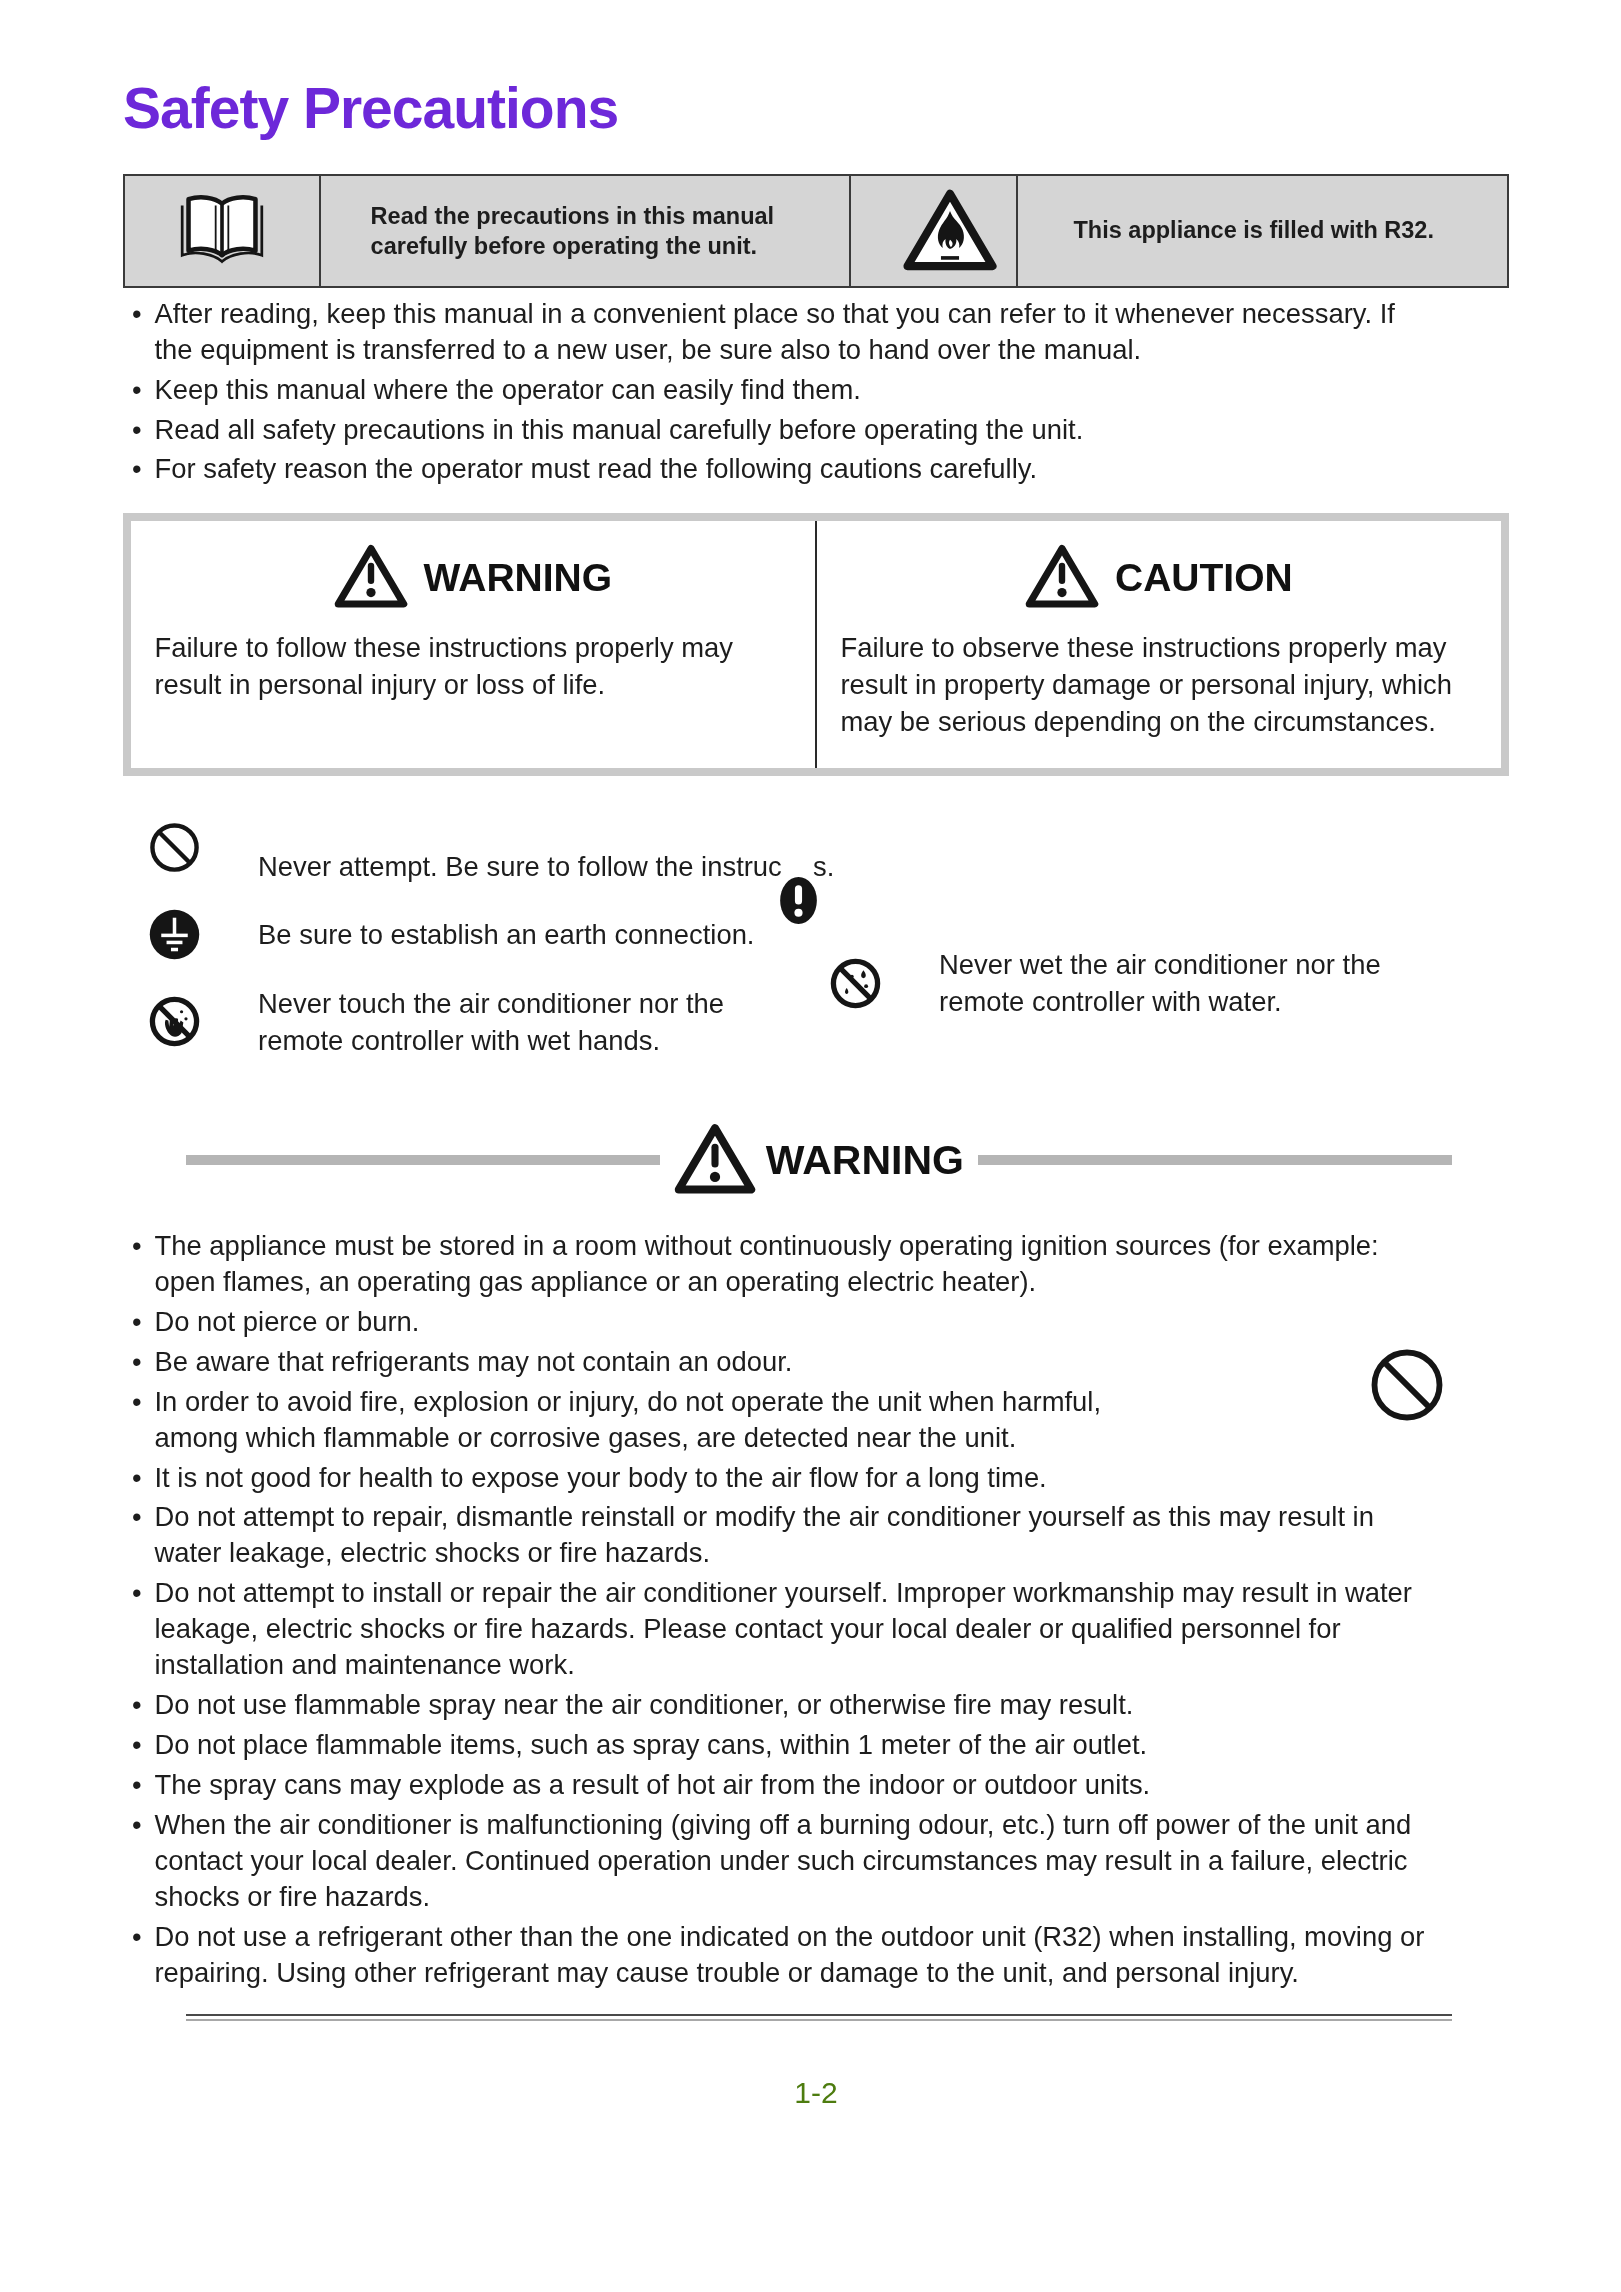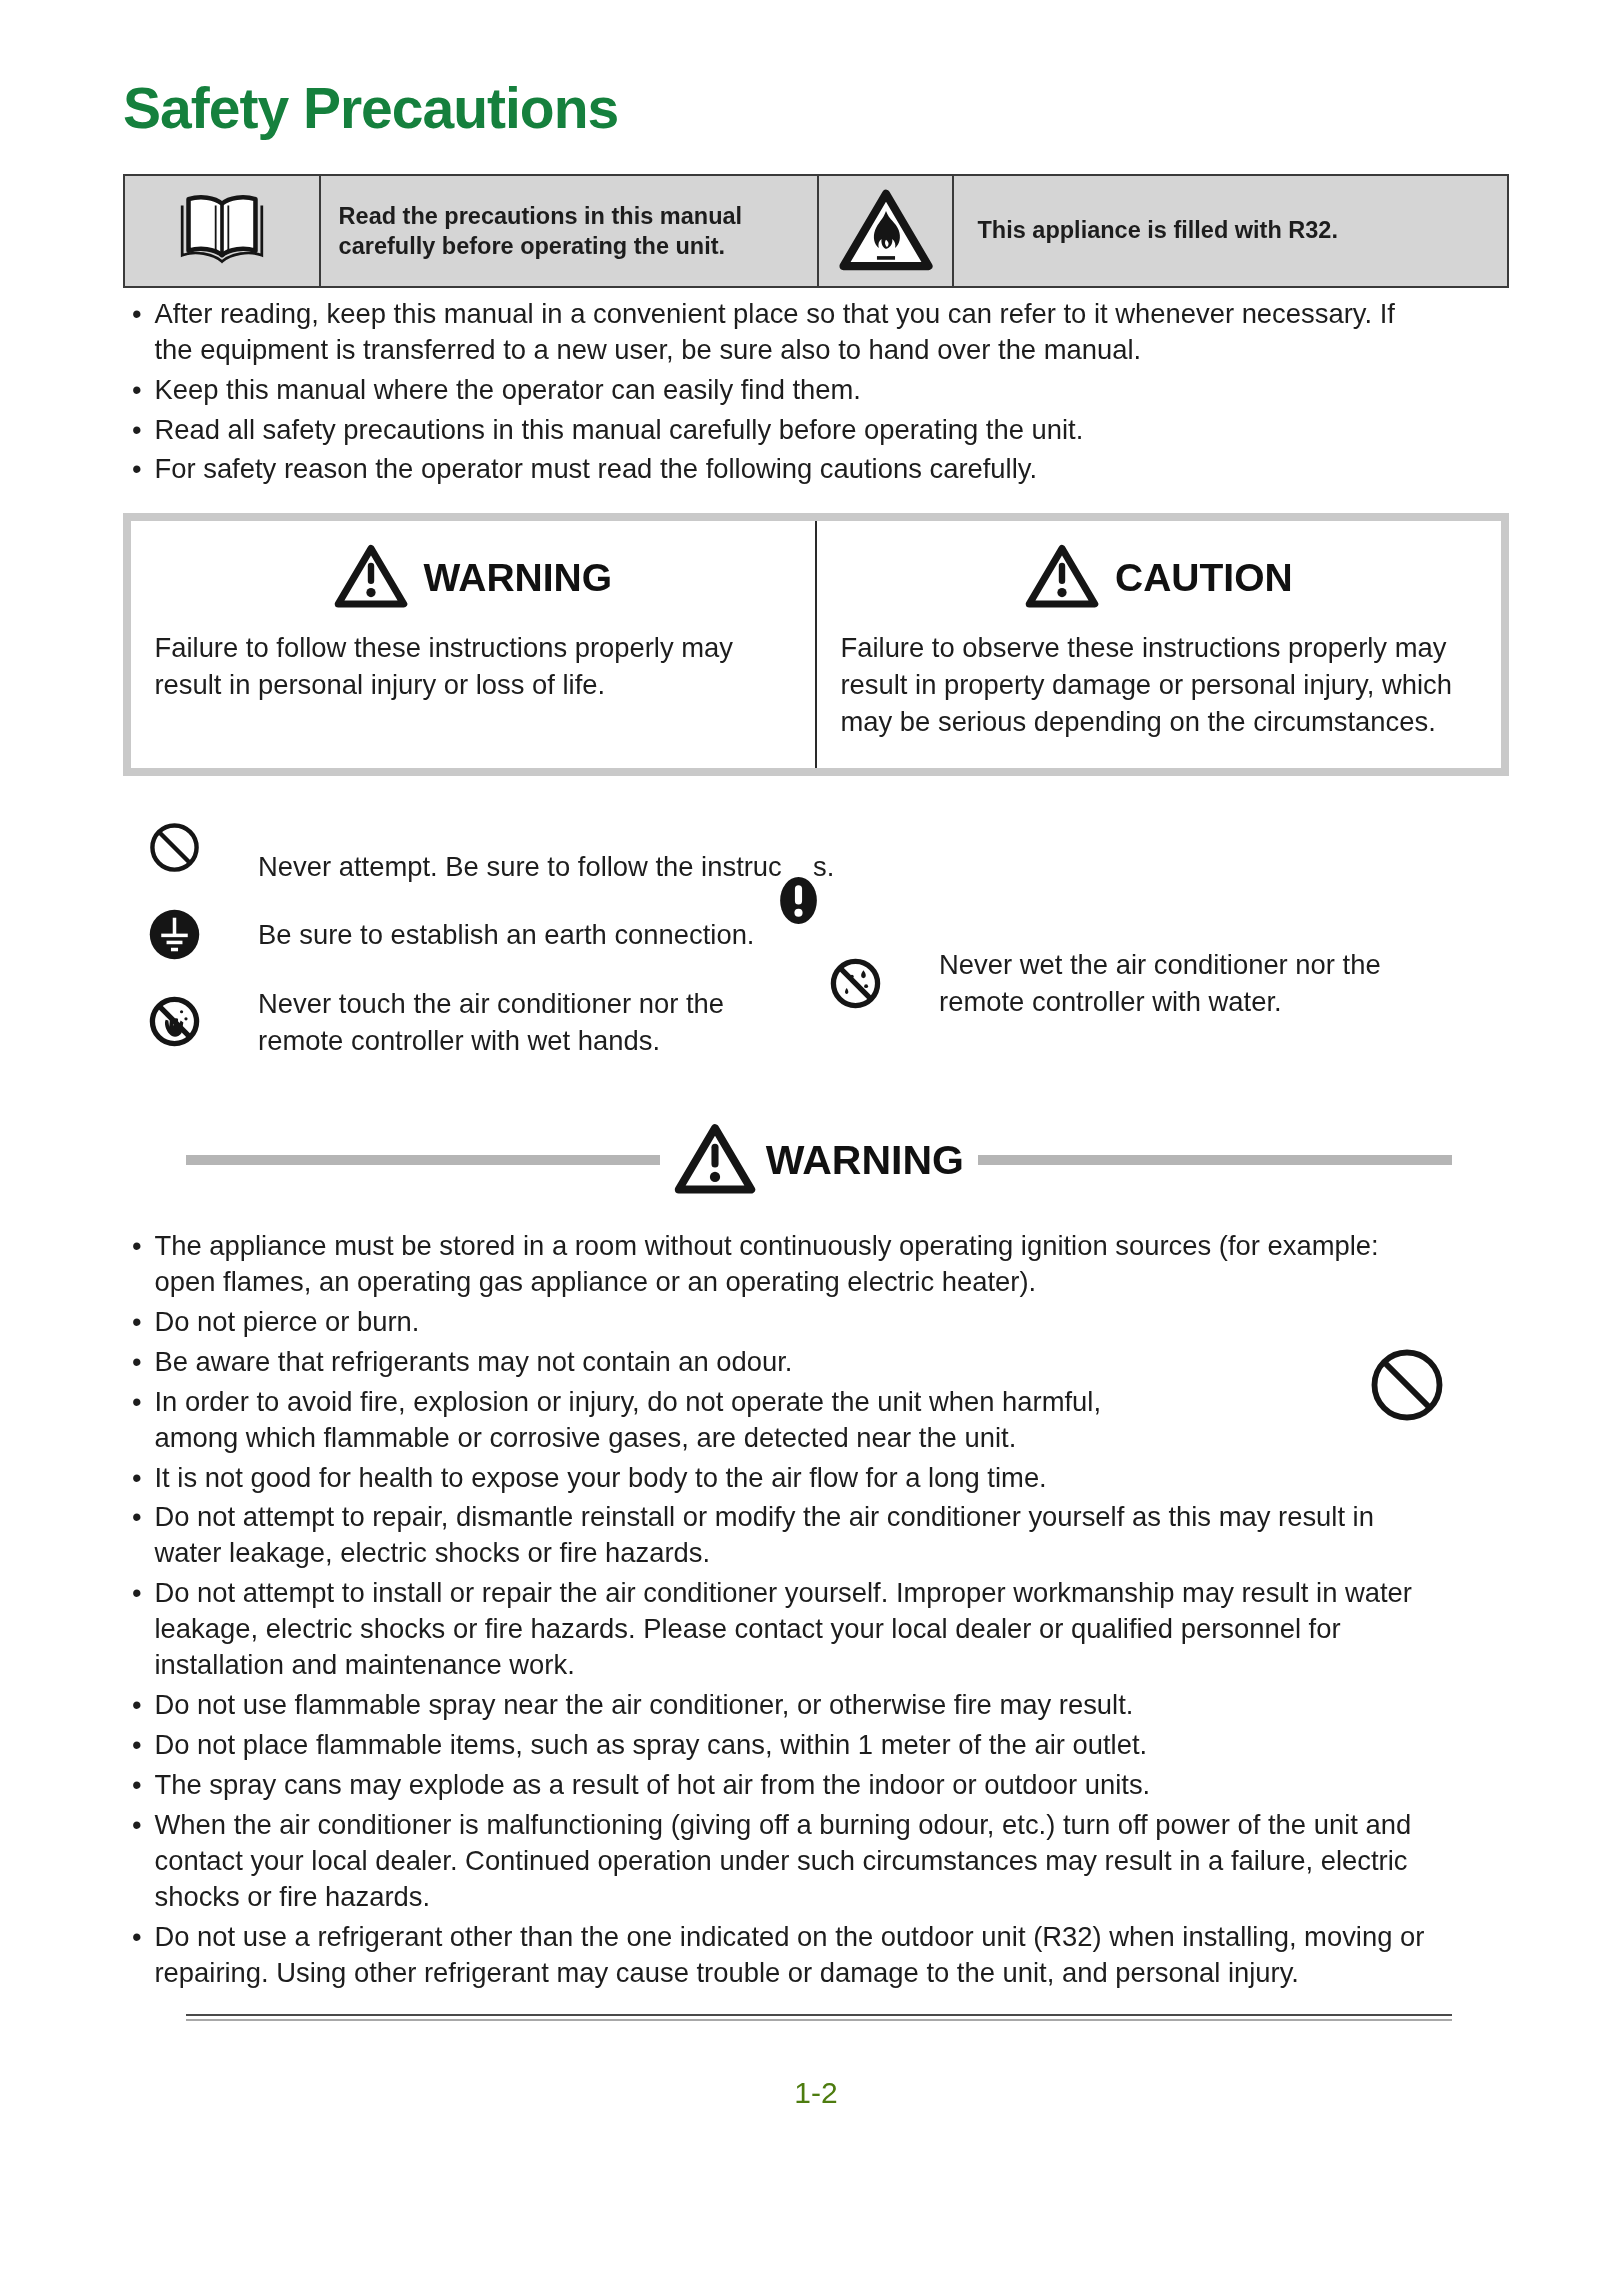--- a/index.html
+++ b/index.html
@@ -4,24 +4,24 @@
 <style>
   html,body{margin:0;padding:0;background:#ffffff;}
   body{
     width:1621px;height:2293px;overflow:hidden;
     font-family:"Liberation Sans", sans-serif;color:#1d1d1d;
     -webkit-font-smoothing:antialiased;
   }
   .page{position:relative;padding:63px 112px 0 123px;box-sizing:border-box;width:1621px;}
 
   
-  .title{font-size:57px;font-weight:bold;letter-spacing:-1px;margin:11.8px 0 33px 0;color:#15803d;}
-
-  
-  .header-table{display:flex;align-items:stretch;height:110px;background:#d5d5d5;border:2px solid #3a3a3a;}
+  .title{font-size:57px;font-weight:bold;letter-spacing:-1px;margin:11.8px 0 33px 0;color:#6d28d9;}
+
+  
+  .header-table{display:flex;align-items:stretch;height:110px;background:#d5d5d5;border:2px solid #3a3a3a;gap:32px;}
   .ht-cell{display:flex;align-items:center;border-right:2px solid #3a3a3a;box-sizing:border-box;}
   .ht-cell:last-child{border-right:none;}
   .cell-book{width:196px;justify-content:center;}
   .cell-read{width:498px;padding:0 17.6px;font-weight:bold;font-size:23.5px;line-height:30px;}
   .cell-flame{width:135px;justify-content:center;}
   .cell-r32{flex:1;padding:0 23.5px;font-weight:bold;font-size:23.5px;}
 
   
   ul.plain{list-style:none;margin:8px;padding:0;}
   ul.plain li{

